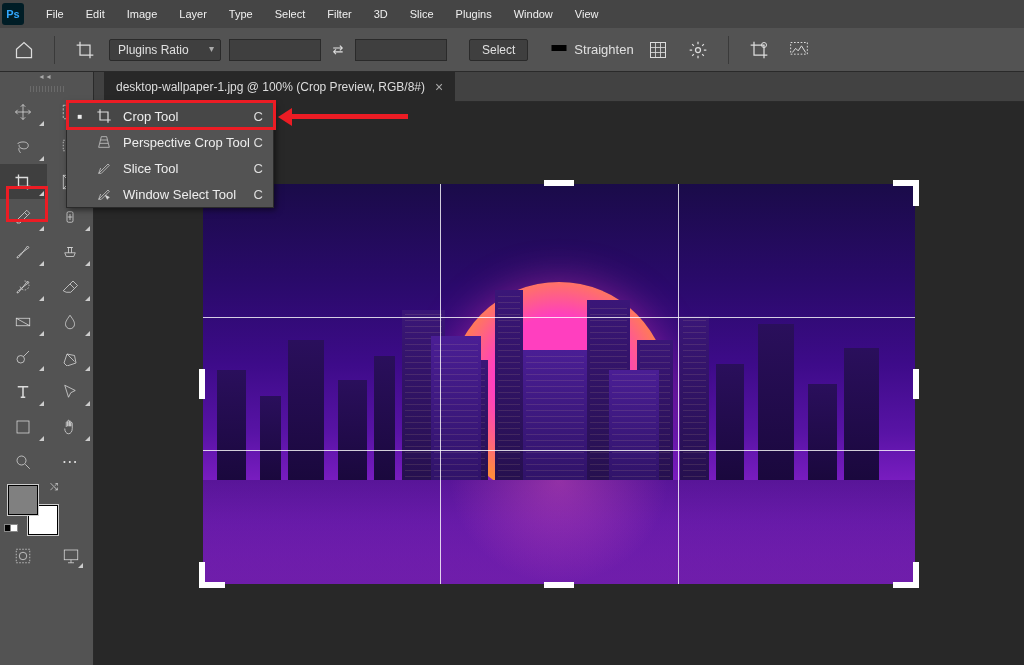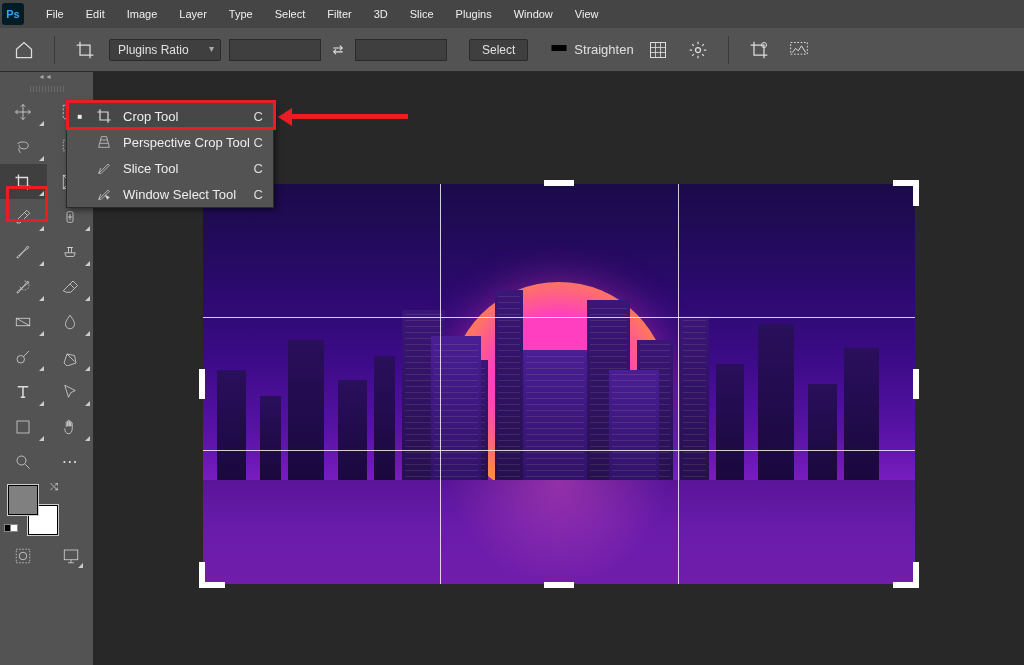--- a/index.html
+++ b/index.html
@@ -335,20 +335,28 @@
         <svg width="18" height="18" viewBox="0 0 24 24">
           <rect x="3" y="4" width="18" height="13"></rect>
           <path d="M8 21h8M12 17v4"></path>
         </svg>
         <span class="tri"></span>
       </div>
   </div>
 </div>
 
 <div class="doc-area">
+  <div class="doc-tab-bar">
+    <div class="doc-tab-spacer"></div>
+    <div class="doc-tab">
+      <span>desktop-wallpaper-1.jpg @ 100% (Crop Preview, RGB/8#)</span>
+      <span class="close">×</span>
+    </div>
+    <div class="doc-tab-rest"></div>
+  </div>
 
   <div class="canvas-viewport">
     <div class="canvas">
       <div class="artwork">
         <div class="sky"></div>
         <div class="sun"></div>
         <div class="skyline">
 
           <div class="bldg" style="left:2%;width:4%;height:55%"></div>
           <div class="bldg" style="left:8%;width:3%;height:42%"></div>

